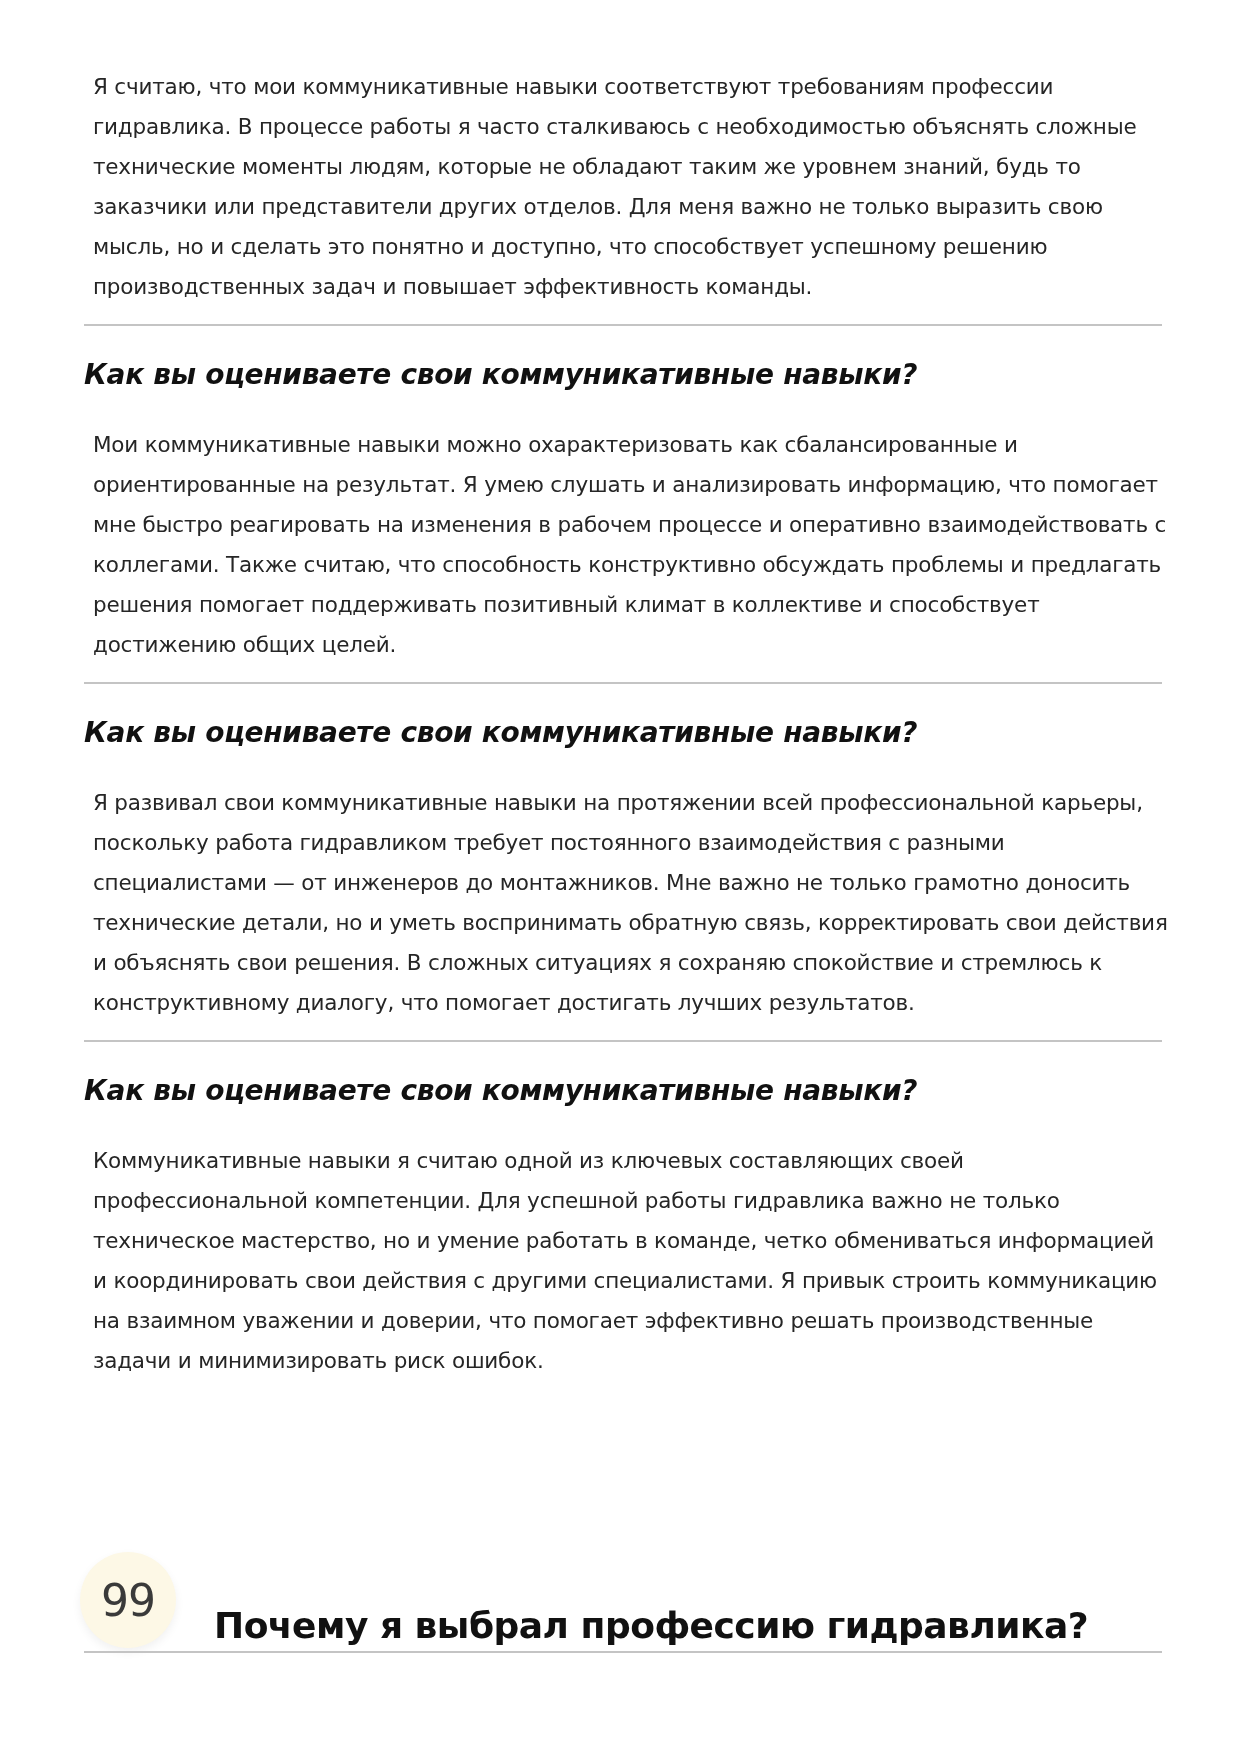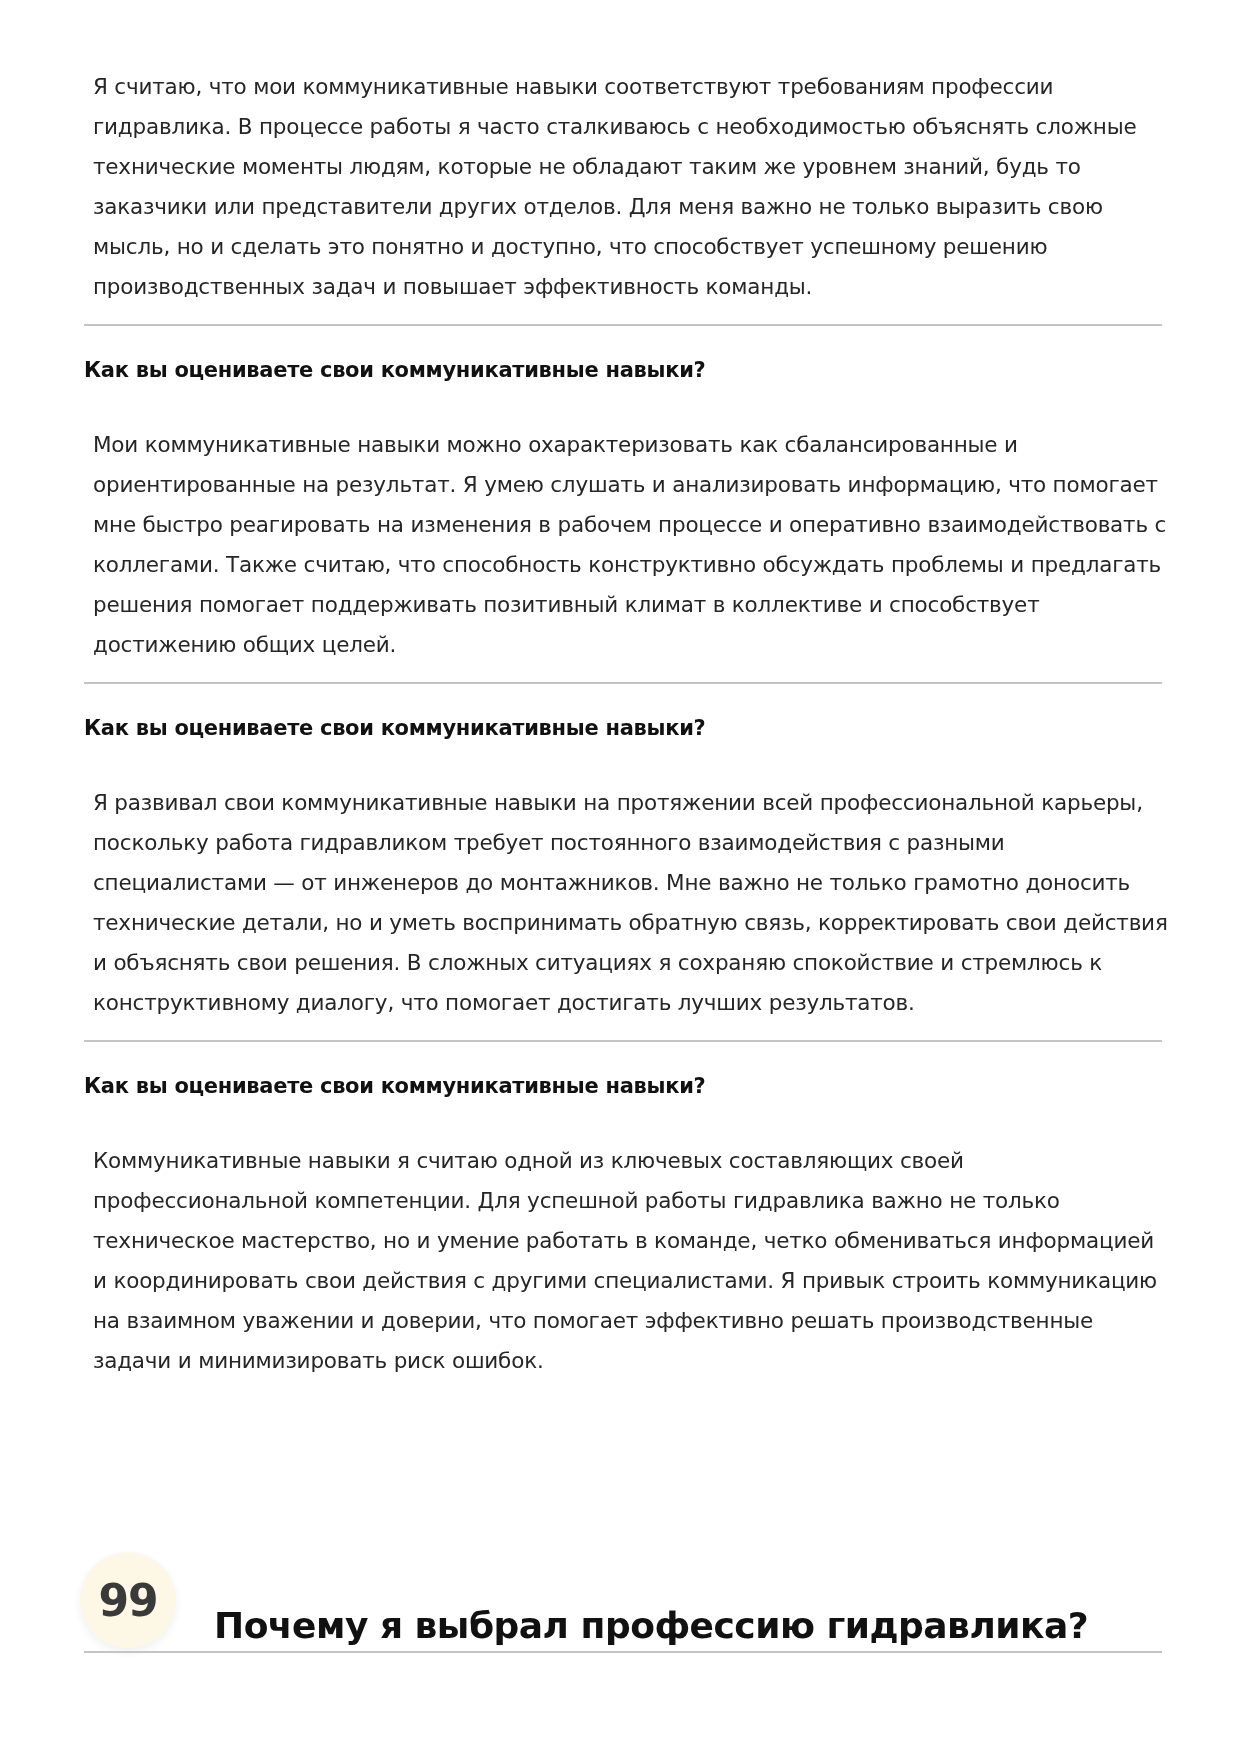--- a/index.html
+++ b/index.html
@@ -11,29 +11,30 @@
   .para {
     position: absolute; left: 0; width: 1078px;
     font-size: 21.5px; line-height: 40px; color: #262626; margin: 9px;
     letter-spacing: -0.2px;
   }
   .divider {
     position: absolute; left: 0; width: 1078px; height: 2px; background: #c4c4c4;
   }
   .question {
     position: absolute; left: 0; width: 1078px;
-    font-size: 21px; font-weight: bold; color: #111111; margin: 0;
+    font-size: 28px; font-weight: bold; color: #111111; margin: 0;
     letter-spacing: -0.3px;
+    font-style: italic;
   }
   .section-header { position: absolute; left: 0; top: 1552px; width: 1078px; height: 100px; }
   .badge {
     position: absolute; left: -4px; top: 0; width: 96px; height: 96px; border-radius: 50%;
     background: #fdf8e6; box-shadow: 0 4px 10px rgba(0,0,0,0.06);
     display: flex; align-items: center; justify-content: center;
-    font-size: 44px; font-weight: bold; color: #3a3a3a; letter-spacing: -1px;
+    font-size: 44px; font-weight: normal; color: #3a3a3a; letter-spacing: -1px;
   }
   .section-title {
     position: absolute; left: 130px; top: 22px;
     font-size: 36px; font-weight: bold; color: #111111; letter-spacing: -0.5px; margin-top: 31px;
   }
 </style>
 </head>
 <body>
 
 <div class="page">

